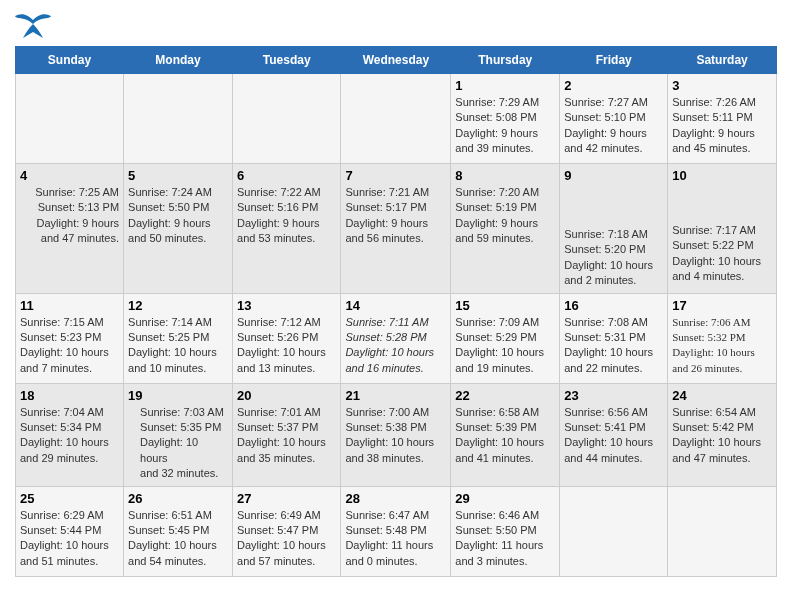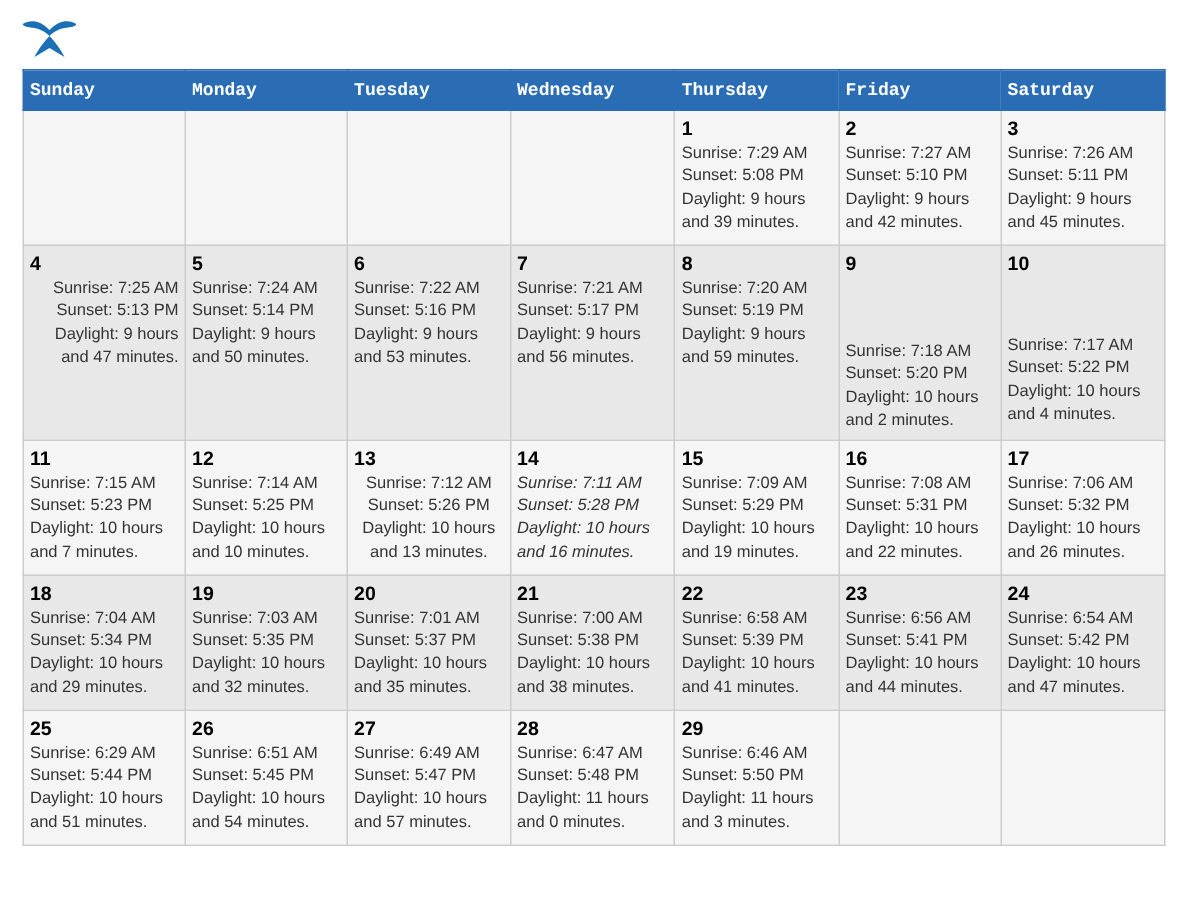--- a/index.html
+++ b/index.html
@@ -51,25 +51,24 @@
       width: 100%;
       border-collapse: collapse;
       font-size: 11px;
     }
     thead tr {
       background-color: #2a6db5;
       color: #fff;
     }
     thead th {
       padding: 6px 4px;
-      text-align: left;
+      text-align: center;
       font-size: 12px;
       font-weight: bold;
       border: 1px solid #2a6db5;
-      font-family: Liberation Mono, monospace;
     }
     tbody tr {
       vertical-align: top;
     }
     tbody tr:nth-child(odd) {
       background-color: #f5f5f5;
     }
     tbody tr:nth-child(even) {
       background-color: #e8e8e8;
     }
@@ -155,21 +154,21 @@
         <td>
           <span class="day-number">4</span>
           <div class="cell-info" style="white-space: pre-line; text-align: right;">Sunrise: 7:25 AM
 Sunset: 5:13 PM
 Daylight: 9 hours
 and 47 minutes.</div>
         </td>
         <td>
           <span class="day-number">5</span>
           <div class="cell-info" style="white-space: pre-line;">Sunrise: 7:24 AM
-Sunset: 5:14 PM
+Sunset: 5:50 PM
 Daylight: 9 hours
 and 50 minutes.</div>
         </td>
         <td>
           <span class="day-number">6</span>
           <div class="cell-info" style="white-space: pre-line;">Sunrise: 7:22 AM
 Sunset: 5:16 PM
 Daylight: 9 hours
 and 53 minutes.</div>
         </td>
@@ -212,21 +211,21 @@
         </td>
         <td>
           <span class="day-number">12</span>
           <div class="cell-info" style="white-space: pre-line;">Sunrise: 7:14 AM
 Sunset: 5:25 PM
 Daylight: 10 hours
 and 10 minutes.</div>
         </td>
         <td>
           <span class="day-number">13</span>
-          <div class="cell-info" style="white-space: pre-line; text-align: center;">Sunrise: 7:12 AM
+          <div class="cell-info" style="white-space: pre-line;">Sunrise: 7:12 AM
 Sunset: 5:26 PM
 Daylight: 10 hours
 and 13 minutes.</div>
         </td>
         <td>
           <span class="day-number">14</span>
           <div class="cell-info" style="white-space: pre-line; font-style: italic;">Sunrise: 7:11 AM
 Sunset: 5:28 PM
 Daylight: 10 hours
 and 16 minutes.</div>
@@ -240,37 +239,37 @@
         </td>
         <td>
           <span class="day-number">16</span>
           <div class="cell-info" style="white-space: pre-line;">Sunrise: 7:08 AM
 Sunset: 5:31 PM
 Daylight: 10 hours
 and 22 minutes.</div>
         </td>
         <td>
           <span class="day-number">17</span>
-          <div class="cell-info" style="white-space: pre-line;">Sunrise: 7:06 AM
+          <div class="cell-info" style="white-space: pre-line; font-family: Liberation Serif, serif;">Sunrise: 7:06 AM
 Sunset: 5:32 PM
 Daylight: 10 hours
 and 26 minutes.</div>
         </td>
       </tr>
       <tr>
         <td>
           <span class="day-number">18</span>
           <div class="cell-info" style="white-space: pre-line;">Sunrise: 7:04 AM
 Sunset: 5:34 PM
 Daylight: 10 hours
 and 29 minutes.</div>
         </td>
         <td>
           <span class="day-number">19</span>
-          <div class="cell-info" style="white-space: pre-line;">Sunrise: 7:03 AM
+          <div class="cell-info" style="white-space: pre-line; margin-left: 12px;">Sunrise: 7:03 AM
 Sunset: 5:35 PM
 Daylight: 10 hours
 and 32 minutes.</div>
         </td>
         <td>
           <span class="day-number">20</span>
           <div class="cell-info" style="white-space: pre-line;">Sunrise: 7:01 AM
 Sunset: 5:37 PM
 Daylight: 10 hours
 and 35 minutes.</div>

